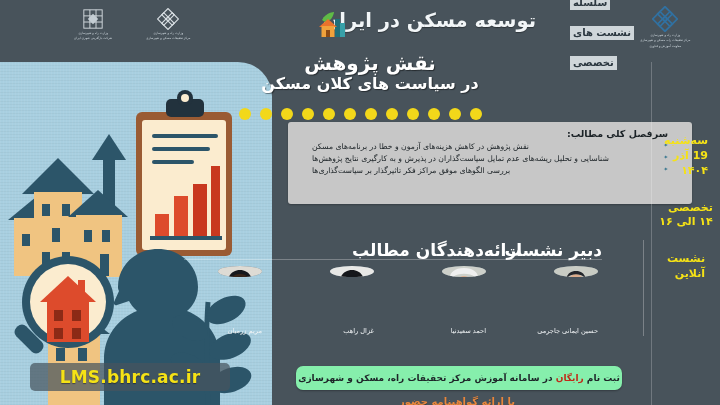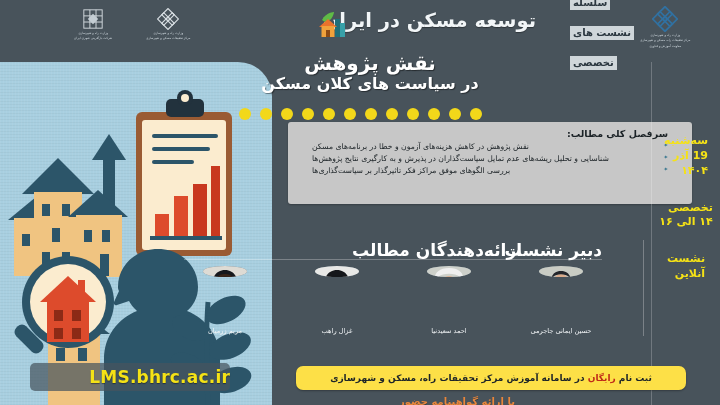--- a/index.html
+++ b/index.html
@@ -131,21 +131,21 @@
     background:rgba(255,255,255,.28); z-index:6;
   }
   .sec-rule.sep2 {
     width:1px; height:96px; top:240px; right:76px;
   }
 
   .people {
     position:absolute; top:266px; right:122px; width:410px; height:70px;
     display:flex; flex-direction:row; justify-content:space-between; z-index:6;
   }
-  .person { width:74px; display:flex; flex-direction:column; align-items:center;gap:48px; }
+  .person { width:74px; display:flex; flex-direction:column; align-items:flex-start;gap:48px; }
   .avatar {
     width:44px; height:44px; border-radius:50%; overflow:hidden;
     position:relative; background:#6a7a86;
   }
   .avatar svg { position:absolute; left:0; top:0; }
   .pname {
     margin-top:3px; font-size:6.6px; color:#f2f5f7; text-align:center;
     line-height:1.2; white-space:nowrap;
   }
 
@@ -167,34 +167,34 @@
   }
 
   
   .cert {
     position:absolute; right:205px; top:352px; z-index:9;
     font-size:10px; font-weight:bold; color:#e8863c; white-space:nowrap;
     text-shadow:0 1px 0 rgba(0,0,0,.3);
     margin-top:44px;
   }
   .reg-pill {
-    position:absolute; left:296px; top:366px; width:390px; height:24px;
-    background:#fde047; border-radius:7px; z-index:9;
+    position:absolute; left:296px; top:366px; width:326px; height:24px;
+    background:#86efac; border-radius:7px; z-index:9;
     display:flex; align-items:center; justify-content:center;
     box-shadow:0 1px 2px rgba(0,0,0,.3);
   }
   .reg-pill .t {
     font-size:9px; font-weight:bold; color:#1d2428; white-space:nowrap;
   }
   .reg-pill .t em { font-style:normal; color:#c02a18; }
 
   .url-pill {
     position:absolute; left:30px; top:363px; width:200px; height:28px;
     background:rgba(70,84,94,.72); border-radius:5px; z-index:9;
-    display:flex; align-items:center; justify-content:flex-start;
+    display:flex; align-items:center; justify-content:center;
   }
   .url-pill .t {
     font-size:17px; font-weight:bold; color:#f5e216; letter-spacing:.2px;
     direction:ltr; text-shadow:0 1px 1px rgba(0,0,0,.4);
   }
 </style>
 </head>
 <body>
 
 <div id="poster">

